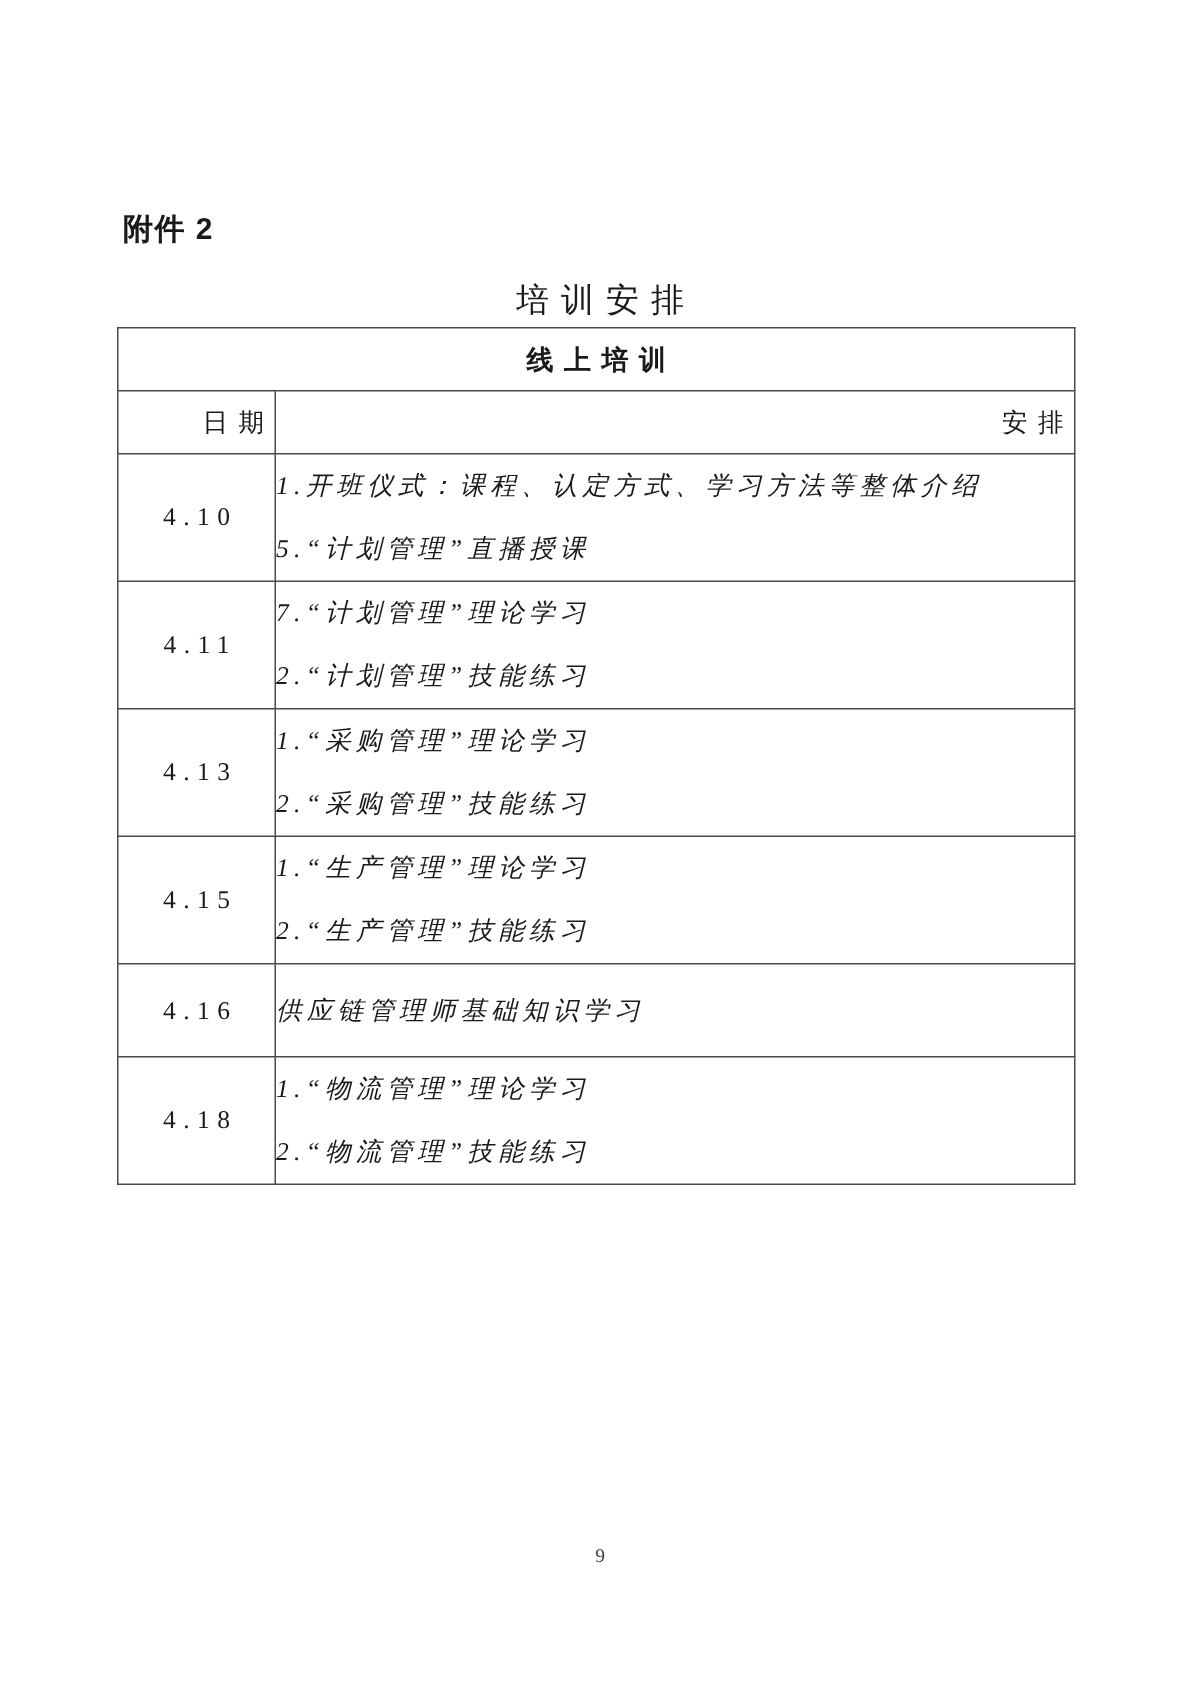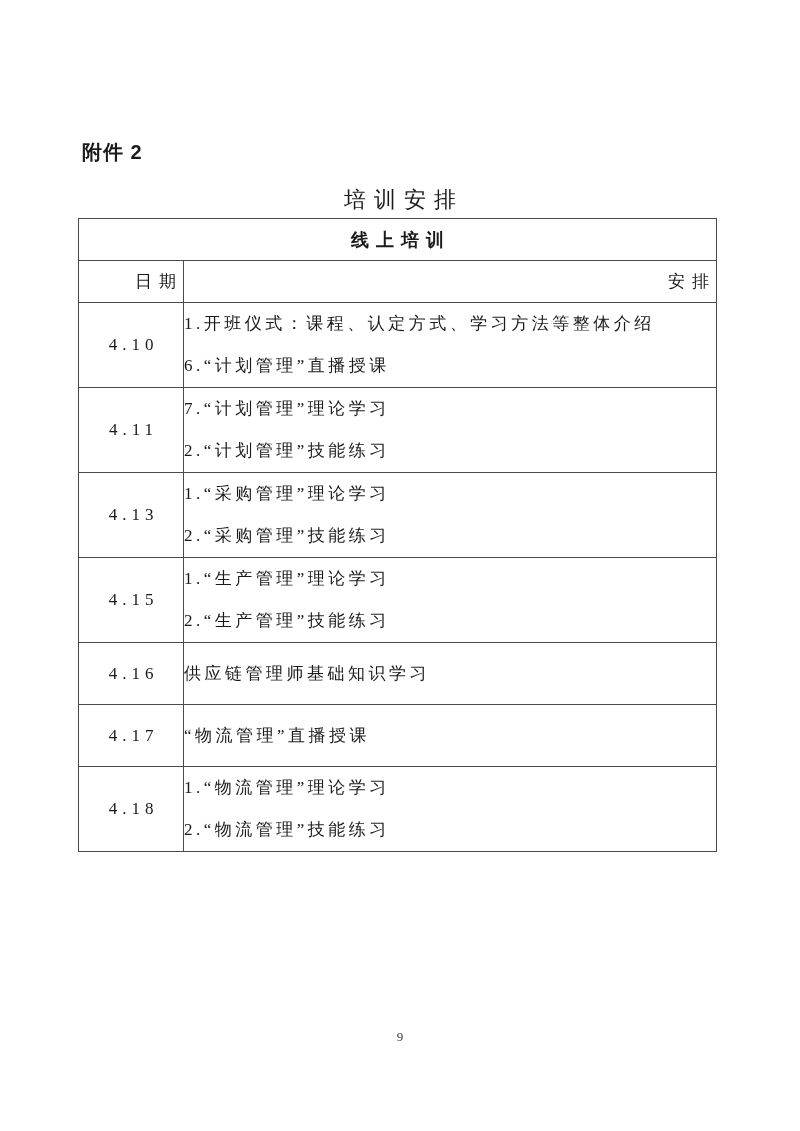--- a/index.html
+++ b/index.html
@@ -64,20 +64,21 @@
     text-indent: 7px;
   }
   td.date-cell {
     text-align: center;
     letter-spacing: 5px;
     text-indent: 5px;
   }
   td.content-cell {
     padding-left: 13px;
     letter-spacing: 3.5px;
+    font-style: italic;
   }
   td.content-cell .line {
     line-height: 42px;
     white-space: nowrap;
   }
   .page-number {
     position: absolute;
     left: 0;
     top: 1029px;
     width: 800px;
@@ -106,21 +107,21 @@
       </tr>
       <tr class="row-head2">
         <td class="col-header">日期</td>
         <td class="col-header">安排</td>
       </tr>
 
       <tr class="row-2line">
         <td class="date-cell">4.10</td>
         <td class="content-cell">
           <div class="line">1.开班仪式：课程、认定方式、学习方法等整体介绍</div>
-          <div class="line">6.“计划管理”直播授课</div>
+          <div class="line">5.“计划管理”直播授课</div>
         </td>
       </tr>
 
       <tr class="row-2line">
         <td class="date-cell">4.11</td>
         <td class="content-cell">
           <div class="line">7.“计划管理”理论学习</div>
           <div class="line">2.“计划管理”技能练习</div>
         </td>
       </tr>
@@ -143,26 +144,20 @@
         </td>
       </tr>
 
       <tr class="row-1line">
         <td class="date-cell">4.16</td>
         <td class="content-cell">
           <div class="line">供应链管理师基础知识学习</div>
         </td>
       </tr>
 
-      <tr class="row-1line">
-        <td class="date-cell">4.17</td>
-        <td class="content-cell">
-          <div class="line">“物流管理”直播授课</div>
-        </td>
-      </tr>
 
       <tr class="row-2line">
         <td class="date-cell">4.18</td>
         <td class="content-cell">
           <div class="line">1.“物流管理”理论学习</div>
           <div class="line">2.“物流管理”技能练习</div>
         </td>
       </tr>
     </tbody>
   </table>

